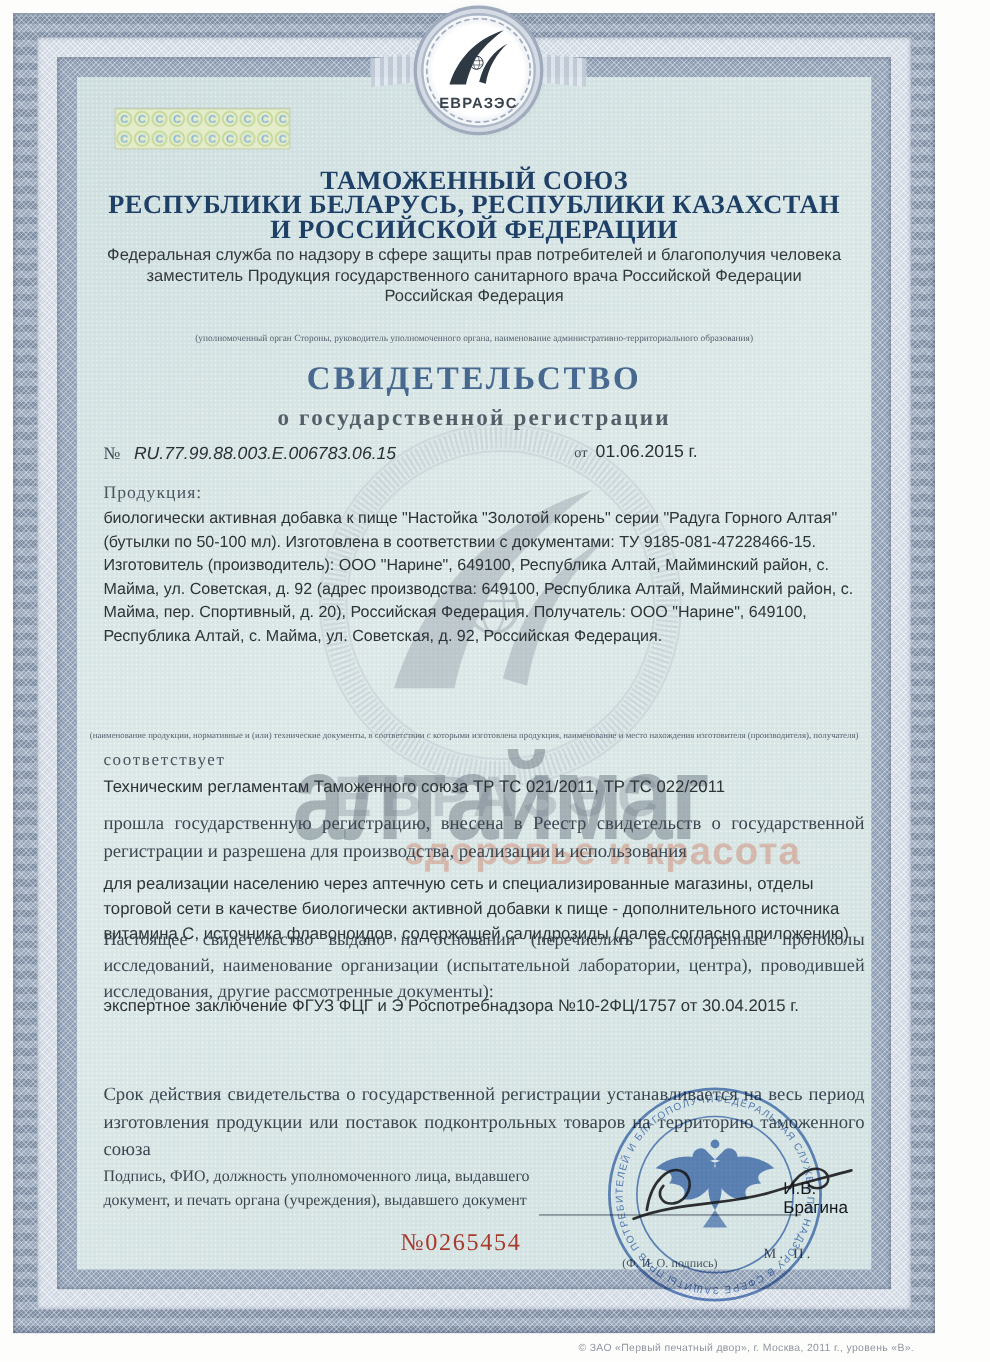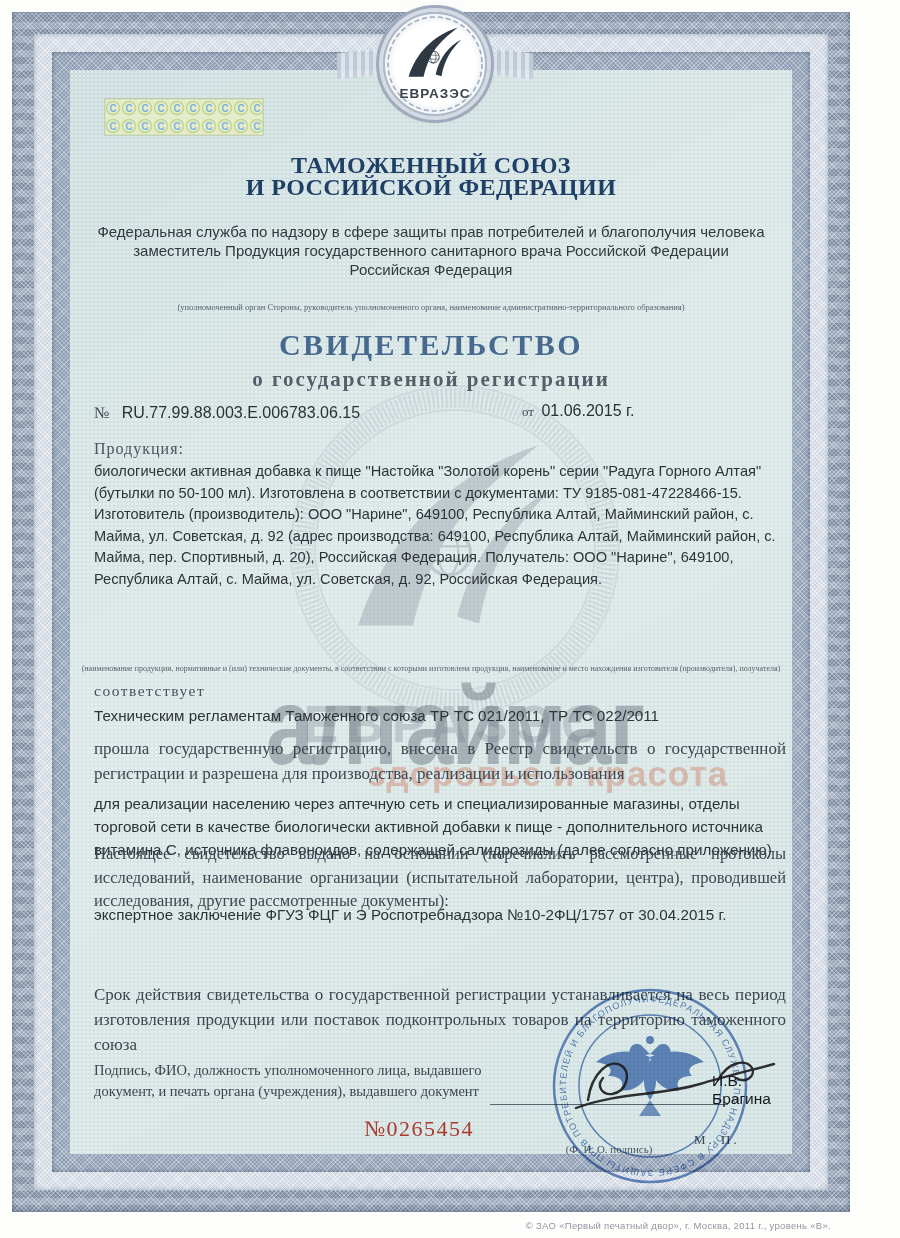--- a/index.html
+++ b/index.html
@@ -137,35 +137,36 @@
                   <circle cx="8" cy="9" r="6.5" fill="none" stroke="#bcd488" stroke-width="1.5"></circle>
                   <text x="8" y="12.5" text-anchor="middle" font-family="Liberation Sans, sans-serif" font-size="10" font-weight="bold" fill="#6fa8d4">C</text>
                 </pattern>
               </defs>
               <rect width="158" height="36" fill="url(#holoP)" opacity=".85"></rect>
               <rect width="158" height="36" fill="none" stroke="#c9d8a6"></rect>
             </svg>
 
             <div class="abs ctr union-h" style="top:84px;">
               <div>ТАМОЖЕННЫЙ СОЮЗ</div>
+              <div>РЕСПУБЛИКИ БЕЛАРУСЬ, РЕСПУБЛИКИ КАЗАХСТАН</div>
               <div>И РОССИЙСКОЙ ФЕДЕРАЦИИ</div>
             </div>
             <div class="abs ctr auth-h" style="top:152px;">
               <div>Федеральная служба по надзору в сфере защиты прав потребителей и благополучия человека</div>
               <div>заместитель Продукция государственного санитарного врача Российской Федерации</div>
               <div>Российская Федерация</div>
             </div>
             <div class="abs ctr tiny-note" style="top:232px;">(уполномоченный орган Стороны, руководитель уполномоченного органа, наименование административно-территориального образования)</div>
 
             <div class="abs ctr title-main" style="top:258px;">СВИДЕТЕЛЬСТВО</div>
             <div class="abs ctr title-sub" style="top:297px;">о государственной регистрации</div>
 
             <div class="abs" style="left:24px;top:334px;z-index:2;">
               <span class="serif" style="font-size:16px;color:#3f4a55;">№</span>
-              <span class="sans" style="font-size:16px;color:#2b3036;margin-left:8px;">RU.77.99.88.003.Е.006783.06.15</span>
+              <span class="sans" style="font-size:16px;color:#2b3036;margin-left:8px;font-style:italic;">RU.77.99.88.003.Е.006783.06.15</span>
             </div>
             <div class="abs" style="left:452px;top:332px;z-index:2;">
               <span class="serif" style="font-size:13px;color:#3f4a55;font-family:Liberation Serif, serif;">от</span>
               <span class="sans" style="font-size:16px;color:#2b3036;margin-left:3px;">01.06.2015 г.</span>
             </div>
 
             <div class="abs serif" style="left:24px;top:370px;font-size:16px;letter-spacing:1px;color:#4a5560;z-index:2;">Продукция:</div>
             <div class="abs body-sans" style="left:24px;top:391px;width:692px;font-size:14.6px;line-height:21.6px;">биологически активная добавка к пище "Настойка "Золотой корень" серии "Радуга Горного Алтая" (бутылки по 50-100 мл). Изготовлена в соответствии с документами: ТУ 9185-081-47228466-15. Изготовитель (производитель): ООО "Нарине", 649100, Республика Алтай, Майминский район, с. Майма, ул. Советская, д. 92 (адрес производства: 649100, Республика Алтай, Майминский район, с. Майма, пер. Спортивный, д. 20), Российская Федерация.  Получатель: ООО "Нарине", 649100, Республика Алтай, с. Майма, ул. Советская, д. 92, Российская Федерация.</div>
             <div class="abs ctr tiny-note" style="top:594px;font-size:8px;">(наименование продукции, нормативные и (или) технические документы, в соответствии с которыми изготовлена продукция, наименование и место нахождения изготовителя (производителя), получателя)</div>
 

